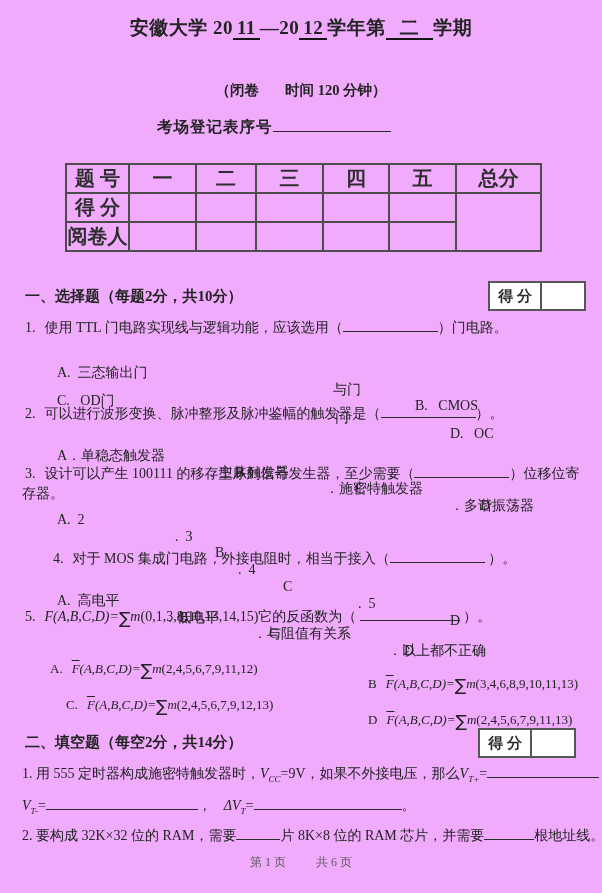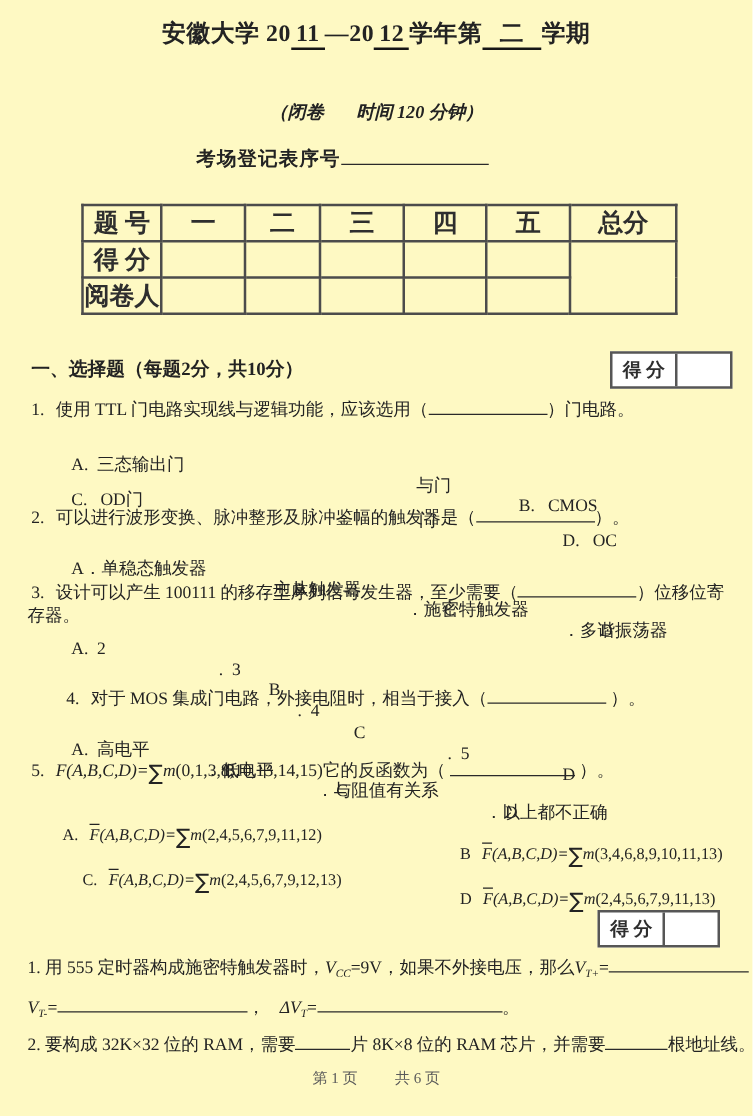--- a/index.html
+++ b/index.html
@@ -1,17 +1,17 @@
 <!DOCTYPE html>
 <html><head>
 <meta charset="utf-8">
 <style>
   html,body{margin:0;padding:0;background:#ffffff;}
   .page{
-    position:relative;width:602px;height:893px;background:#fef9c3;overflow:hidden;
+    position:relative;width:602px;height:893px;background:#f0abfc;overflow:hidden;
     font-family:"Liberation Serif","DejaVu Serif",serif;color:#232323;
   }
   .line{position:absolute;white-space:pre;font-size:14px;line-height:1.2;}
   .center{left:0;width:602px;text-align:center;}
   .h1{font-size:19px;font-weight:bold;letter-spacing:0.5px;}
   .h2{font-size:17.5px;font-weight:bold;letter-spacing:1px;}
   .h3{font-size:14.5px;font-weight:bold;}
   .u{border-bottom:2px solid #161616;padding:0 4px;}
   .uterm{border-bottom:2px solid #161616;padding:0 14px;}
   .gap3{display:inline-block;width:26px;}
@@ -41,21 +41,21 @@
   .fgap{display:inline-block;width:30px;}
 </style>
 </head>
 <body>
 
 <div class="page">
 
   <div class="line center h1" style="top:17px;"><span>安徽大学 20</span><span class="u">11</span><span>—20</span><span class="u">12</span><span>学年第</span><span class="uterm">二</span><span>学期</span></div>
 
 
-  <div class="line center h3" style="top:82px;font-style:italic;"><span>（闭卷</span><span class="gap3"></span><span>时间 120 分钟）</span></div>
+  <div class="line center h3" style="top:82px;"><span>（闭卷</span><span class="gap3"></span><span>时间 120 分钟）</span></div>
 
   <div class="line" style="top:118px;left:157px;font-size:15.5px;font-weight:bold;letter-spacing:1px;"><span>考场登记表序号</span><span class="bl" style="width:118px;"></span></div>
 
   <table class="score">
     <colgroup>
       <col style="width:63px">
         <col style="width:67px">
         <col style="width:60px">
         <col style="width:67px">
         <col style="width:66px">
@@ -142,20 +142,21 @@
 
   <div class="line f13" style="top:644px;left:0;width:576px;">
     <span class="pos" style="left:50px;"><span class="lab">A.</span><span class="fbar">F</span><span class="it">(A,B,C,D)=</span><span class="sum">∑</span><span class="it">m</span><span>(2,4,5,6,7,9,11,12)</span></span>
     <span class="pos" style="left:368px;"><span class="lab">B</span><span class="fbar">F</span><span class="it">(A,B,C,D)=</span><span class="sum">∑</span><span class="it">m</span><span>(3,4,6,8,9,10,11,13)</span></span>
   </div>
   <div class="line f13" style="top:680px;left:0;width:602px;">
     <span class="pos" style="left:38px;margin-left:28px;"><span class="lab">C.</span><span class="fbar">F</span><span class="it">(A,B,C,D)=</span><span class="sum">∑</span><span class="it">m</span><span>(2,4,5,6,7,9,12,13)</span></span>
     <span class="pos" style="left:368px;"><span class="lab">D</span><span class="fbar">F</span><span class="it">(A,B,C,D)=</span><span class="sum">∑</span><span class="it">m</span><span>(2,4,5,6,7,9,11,13)</span></span>
   </div>
 
+  <div class="line sect" style="top:733px;left:25px;">二、填空题（每空2分，共14分）</div>
   <div class="scorebox" style="top:728px;left:478px;">
     <div class="sb-label">得 分</div>
     <div class="sb-cell"></div>
   </div>
 
   <div class="line" style="top:764px;left:22px;"><span>1.</span><span> </span><span>用 555 定时器构成施密特触发器时，</span><span class="it"><span>V</span><sub>CC</sub></span><span>=9V，如果不外接电压，那么</span><span class="it"><span>V</span><sub>T+</sub></span><span>=</span><span class="bl" style="width:112px;"></span></div>
 
   <div class="line" style="top:796px;left:22px;"><span class="it"><span>V</span><sub>T-</sub></span><span>=</span><span class="bl" style="width:152px;"></span><span>，</span><span style="display:inline-block;width:12px;"></span><span class="it"><span>ΔV</span><sub>T</sub></span><span>=</span><span class="bl" style="width:148px;"></span><span>。</span></div>
 
   <div class="line" style="top:826px;left:22px;"><span>2.</span><span> </span><span>要构成 32K×32 位的 RAM，需要</span><span class="bl" style="width:44px;"></span><span>片 8K×8 位的 RAM 芯片，并需要</span><span class="bl" style="width:50px;"></span><span>根地址线。</span></div>

